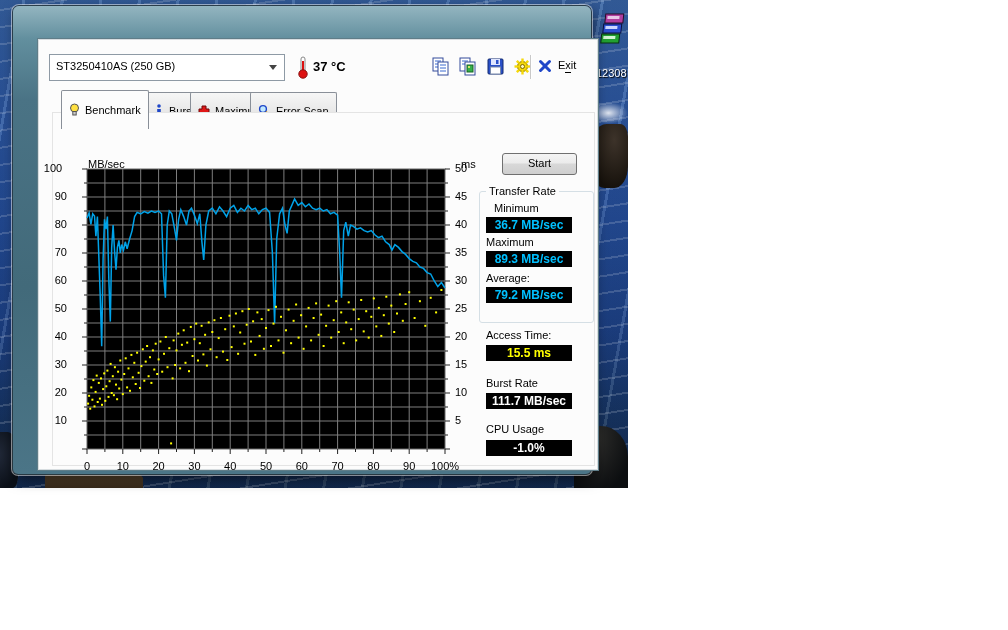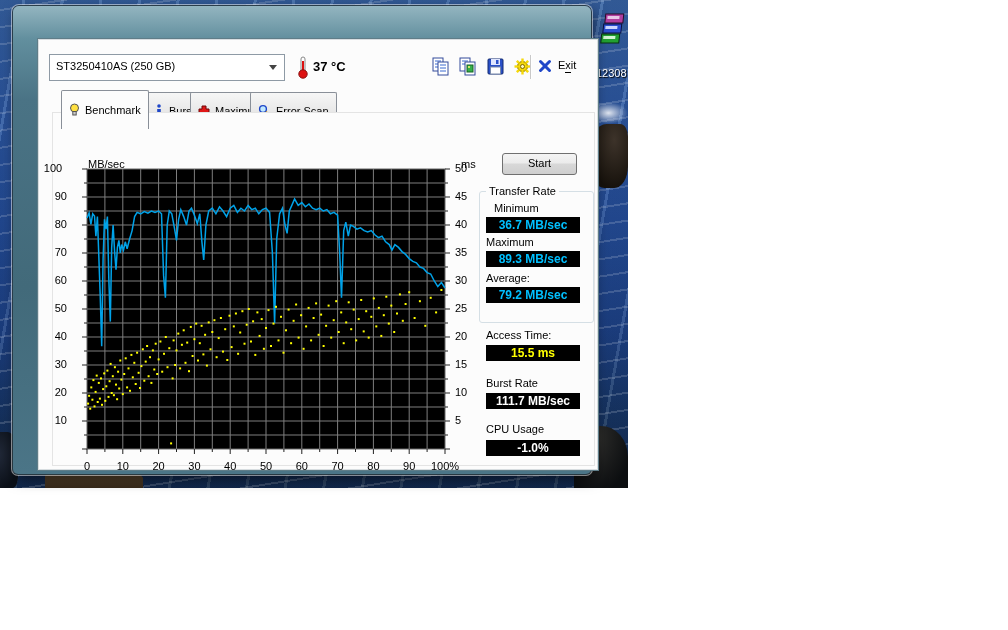--- a/index.html
+++ b/index.html
@@ -80,21 +80,21 @@
   .ticklab.right-align{text-align:right;}
   .ticklab.center{text-align:center;}
 
   
   #start-button{left:464px;top:114px;width:73px;height:20px;border:1px solid #707070;border-radius:3px;
     background:linear-gradient(180deg,#f4f4f4 0%,#ebebeb 45%,#d8d8d8 50%,#cfcfcf 100%);
     font-size:11px;text-align:center;line-height:19px;cursor:default;}
   #tr-groupbox{left:441px;top:152px;width:113px;height:130px;border:1px solid #d5dfe5;border-radius:3px;}
   #tr-group-label{left:448px;top:146px;background:#fcfcfc;padding:0 3px;font-size:11px;}
   .fld-label{font-size:11px;white-space:nowrap;}
-  .val-box{width:94px;height:16px;background:#000;font-size:12px;font-weight:bold;text-align:center;
+  .val-box{width:86px;height:16px;background:#000;font-size:12px;font-weight:bold;text-align:center;
     line-height:16px;}
   .val-cyan{color:#00c0ff;}
   .val-yellow{color:#ffff00;}
   .val-white{color:#ffffff;}
 </style>
 </head>
 <body>
 
 <div id="desktop" class="abs">
   <div class="abs foam" style="left:589px;top:102px;width:39px;height:22px;"></div>

